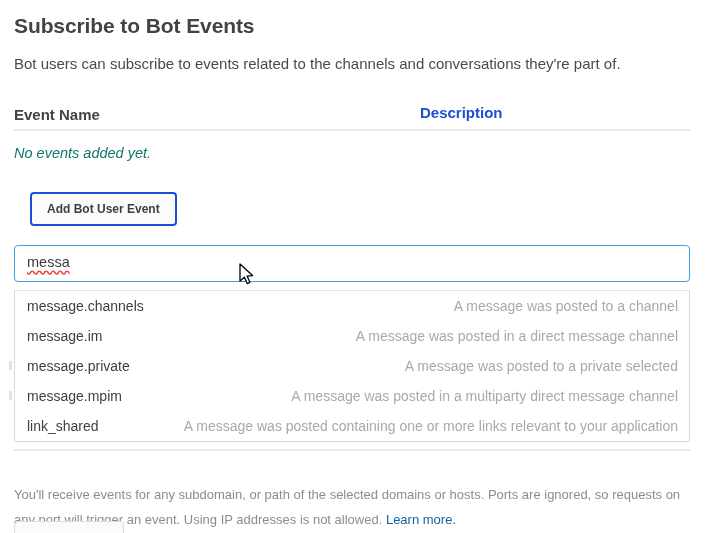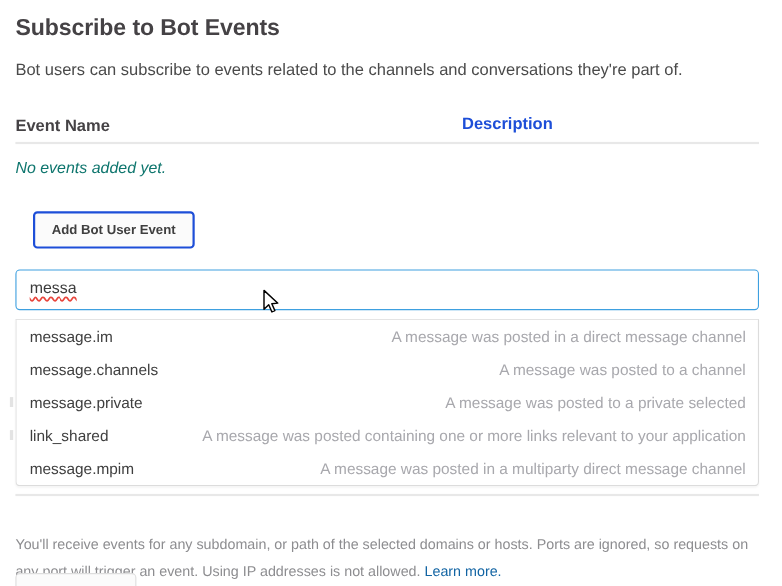--- a/index.html
+++ b/index.html
@@ -245,38 +245,38 @@
   <div class="bg-hint bg-hint-a"></div>
   <div class="bg-hint bg-hint-b"></div>
 
   <div class="search-box">
     <input class="search-input" type="text" spellcheck="false" value="messa" style="color: transparent;">
   </div>
   <div class="spell-text">messa</div>
 
   <div class="dropdown">
     <div class="dd-row">
+      <span class="dd-name">message.channels</span>
+      <span class="dd-desc">A message was posted to a channel</span>
+    </div>
+    <div class="dd-row">
       <span class="dd-name">message.im</span>
       <span class="dd-desc">A message was posted in a direct message channel</span>
     </div>
     <div class="dd-row">
-      <span class="dd-name">message.channels</span>
-      <span class="dd-desc">A message was posted to a channel</span>
-    </div>
-    <div class="dd-row">
       <span class="dd-name">message.private</span>
       <span class="dd-desc">A message was posted to a private selected</span>
     </div>
     <div class="dd-row">
+      <span class="dd-name">message.mpim</span>
+      <span class="dd-desc">A message was posted in a multiparty direct message channel</span>
+    </div>
+    <div class="dd-row">
       <span class="dd-name">link_shared</span>
       <span class="dd-desc">A message was posted containing one or more links relevant to your application</span>
-    </div>
-    <div class="dd-row">
-      <span class="dd-name">message.mpim</span>
-      <span class="dd-desc">A message was posted in a multiparty direct message channel</span>
     </div>
   </div>
 
   <div class="rule rule-bottom"></div>
 
   <div class="help-text"><span>You'll receive events for any subdomain, or path of the selected domains or hosts. Ports are ignored, so requests on any port will trigger an event. Using IP addresses is not allowed. </span><a class="help-link">Learn more.</a></div>
 
   <div class="btn-bottom"></div>
 
   <svg class="cursor" viewBox="0 0 16 24">

